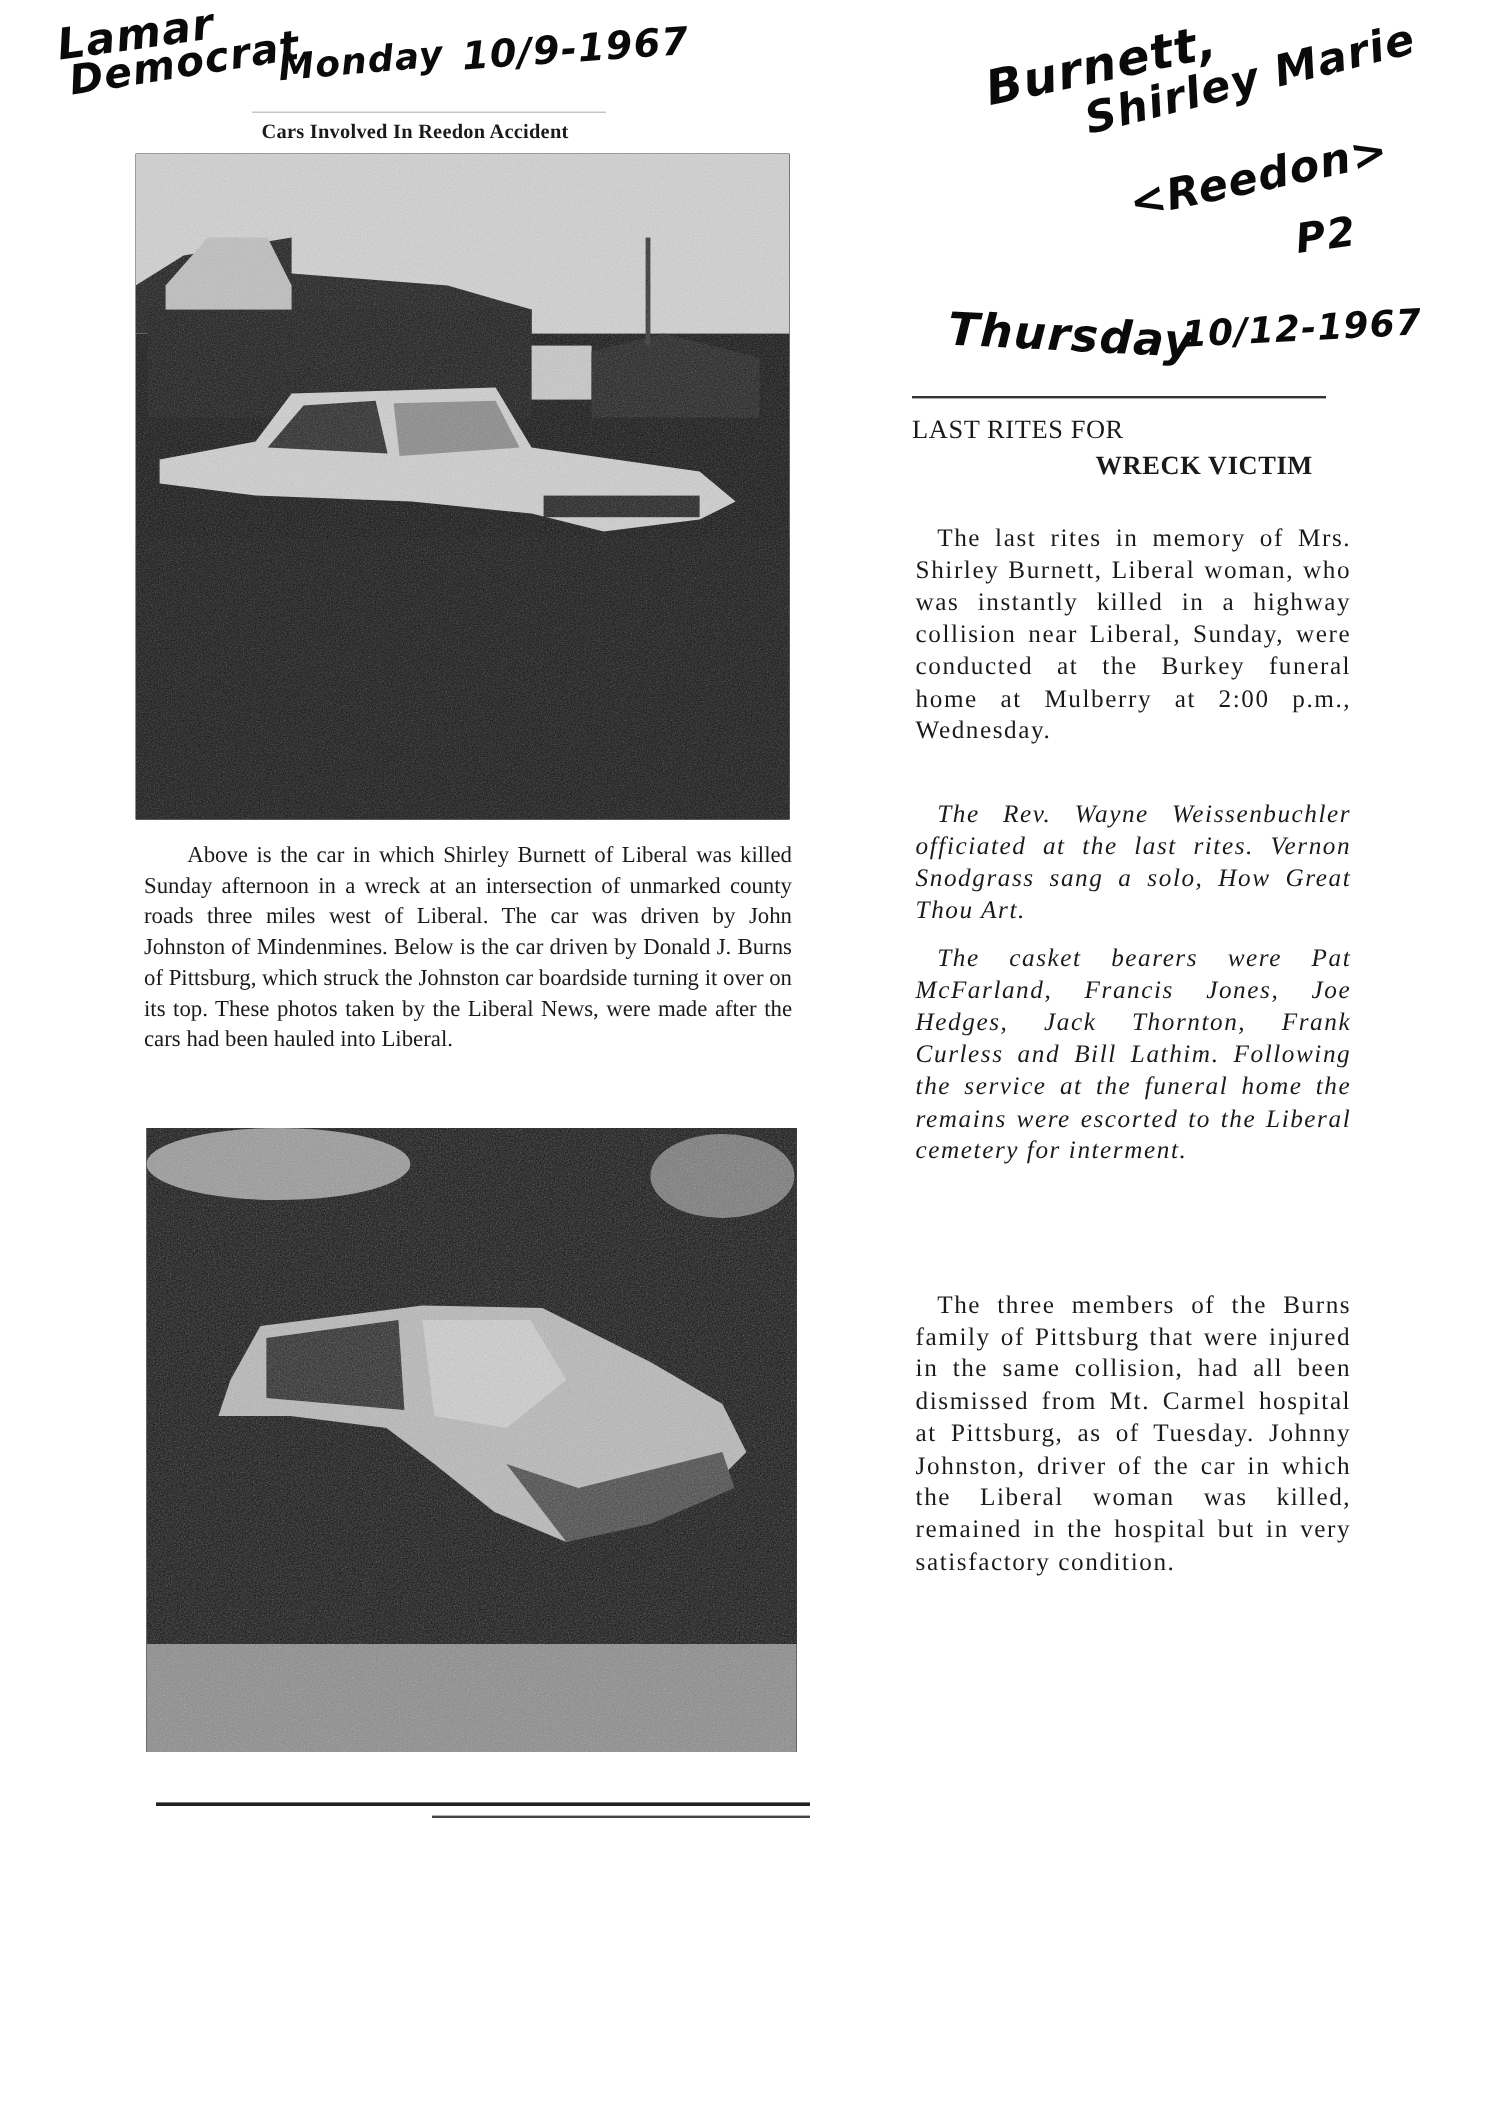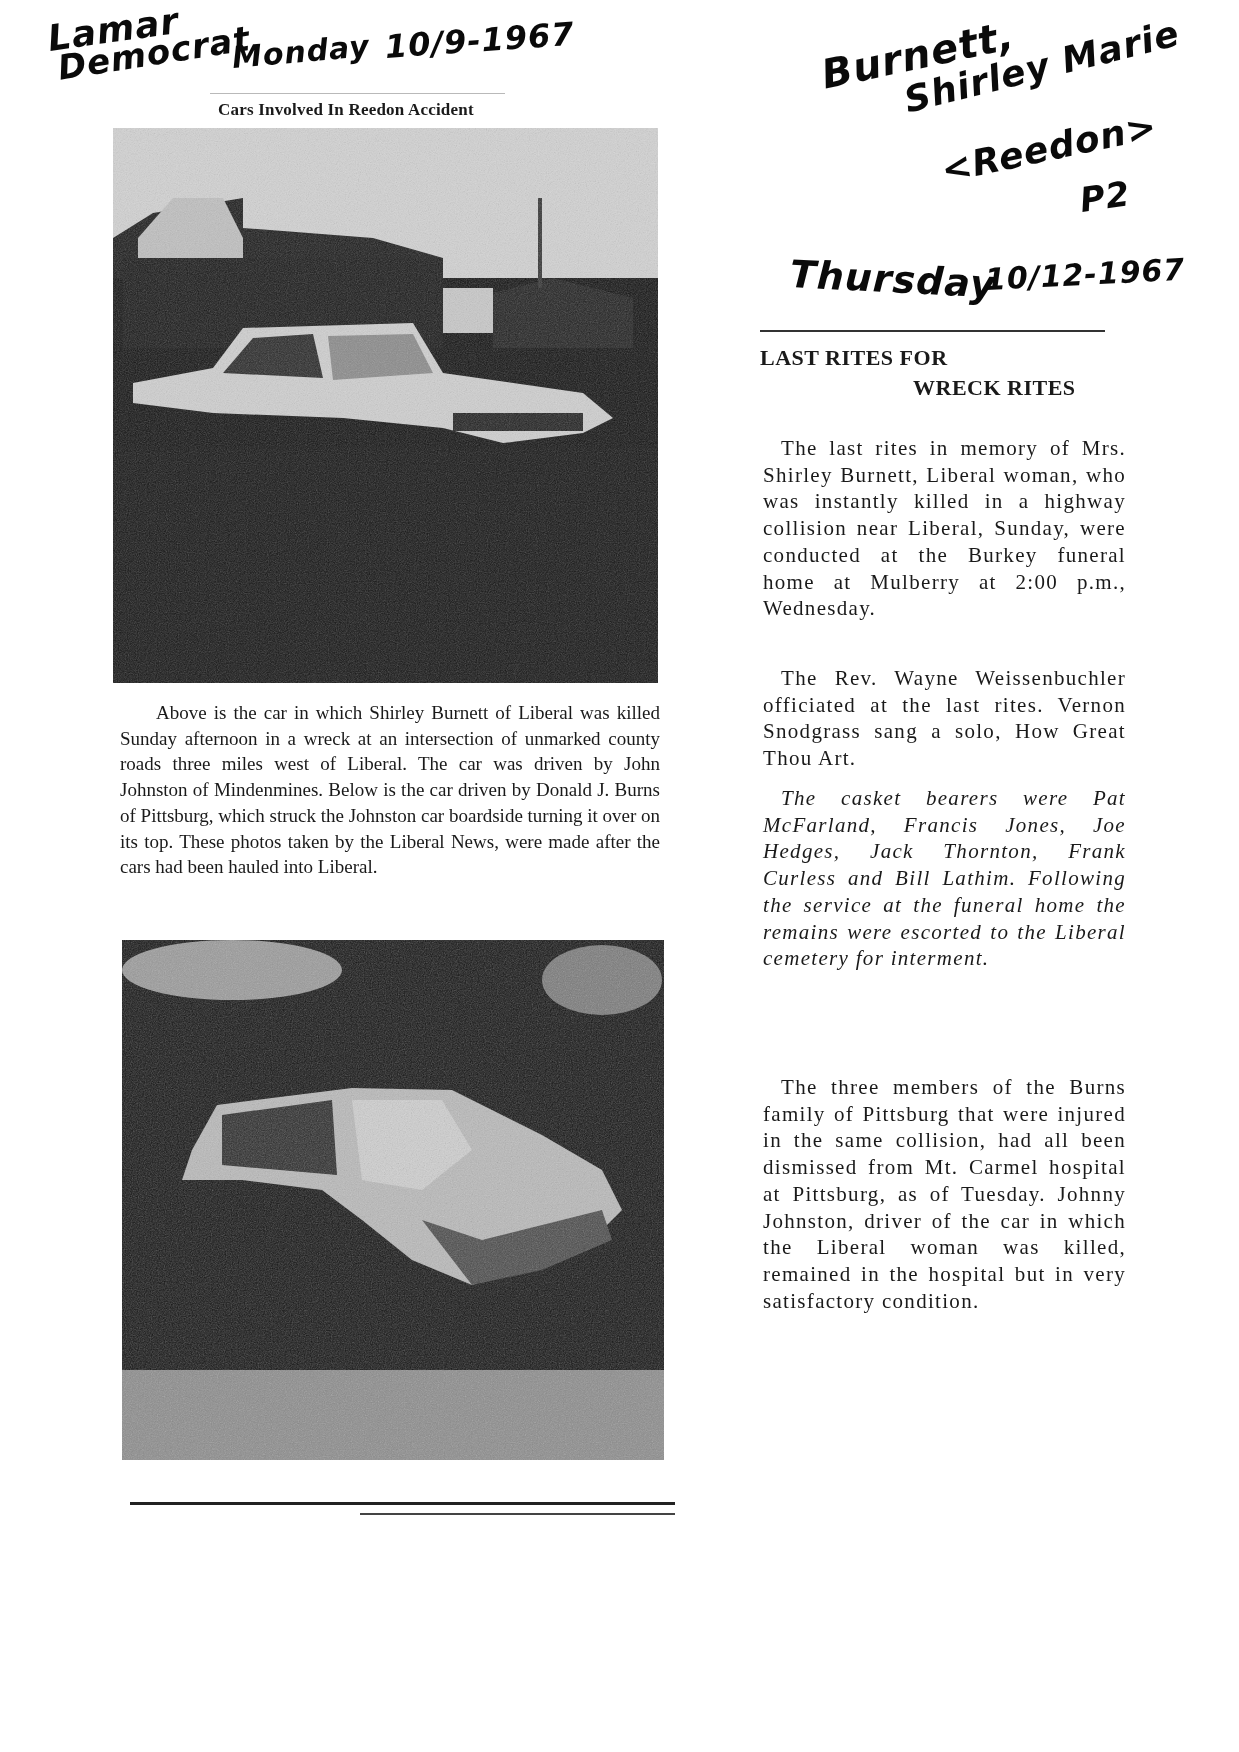--- a/index.html
+++ b/index.html
@@ -30,27 +30,27 @@
   .photo.p2 { left: 122px; top: 940px; width: 542px; height: 520px; }
   .photo svg { width: 100%; height: 100%; display: block; }
 
   .caption { position: absolute; left: 120px; top: 700px; width: 540px; font-size: 19px; line-height: 25.7px;
              text-align: justify; text-indent: 36px; }
 
   .bottom-rule1 { position: absolute; left: 130px; top: 1502px; width: 545px; height: 3px; background: #222; }
   .bottom-rule2 { position: absolute; left: 360px; top: 1513px; width: 315px; height: 2px; background: #444; }
 
   .right-rule { position: absolute; left: 760px; top: 330px; width: 345px; height: 2px; background: #333; }
-  .obit-h1 { position: absolute; left: 760px; top: 345px; font-size: 22px; font-weight: bold; letter-spacing: 0.5px; }
+  .obit-h1 { position: absolute; left: 760px; top: 345px; font-size: 22px; font-weight: normal; letter-spacing: 0.5px; }
   .obit-h2 { position: absolute; left: 913px; top: 375px; font-size: 22px; font-weight: bold; letter-spacing: 0.5px; }
 
   .obit-body { position: absolute; left: 763px; width: 363px; font-size: 21px; line-height: 26.7px;
                text-align: justify; letter-spacing: 1.3px; text-indent: 18px; margin: 0; }
   .obit-body.para1 { top: 435px; }
-  .obit-body.para2 { top: 665px; }
+  .obit-body.para2 { top: 665px; font-style: italic; }
   .obit-body.para3 { top: 785px; font-style: italic; }
   .obit-body.para4 { top: 1074px; }
 </style>
 </head>
 <body>
 
 <div class="hand l1">Lamar</div>
 <div class="hand l2">Democrat</div>
 <div class="hand l3">Monday</div>
 <div class="hand l4">10/9-1967</div>
@@ -123,18 +123,18 @@
     <rect x="0" y="430" width="542" height="90" fill="#8c8c8c"></rect>
     <rect x="0" y="0" width="542" height="520" filter="url(#grain2)"></rect>
   </svg>
 </div>
 
 <div class="bottom-rule1"></div>
 <div class="bottom-rule2"></div>
 
 <div class="right-rule"></div>
 <div class="obit-h1">LAST RITES FOR</div>
-<div class="obit-h2">WRECK RITES</div>
+<div class="obit-h2">WRECK VICTIM</div>
 
 <p class="obit-body para1">The last rites in memory of Mrs. Shirley Burnett, Liberal woman, who was instantly killed in a highway collision near Liberal, Sunday, were conducted at the Burkey funeral home at Mulberry at 2:00 p.m., Wednesday.</p>
 <p class="obit-body para2">The Rev. Wayne Weissenbuchler officiated at the last rites. Vernon Snodgrass sang a solo, How Great Thou Art.</p>
 <p class="obit-body para3">The casket bearers were Pat McFarland, Francis Jones, Joe Hedges, Jack Thornton, Frank Curless and Bill Lathim. Following the service at the funeral home the remains were escorted to the Liberal cemetery for interment.</p>
 <p class="obit-body para4">The three members of the Burns family of Pittsburg that were injured in the same collision, had all been dismissed from Mt. Carmel hospital at Pittsburg, as of Tuesday. Johnny Johnston, driver of the car in which the Liberal woman was killed, remained in the hospital but in very satisfactory condition.</p>
 
 </body></html>

